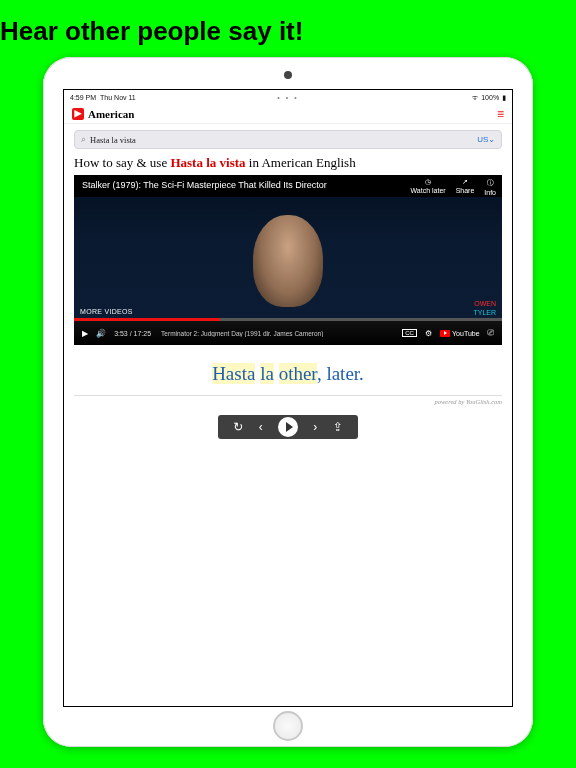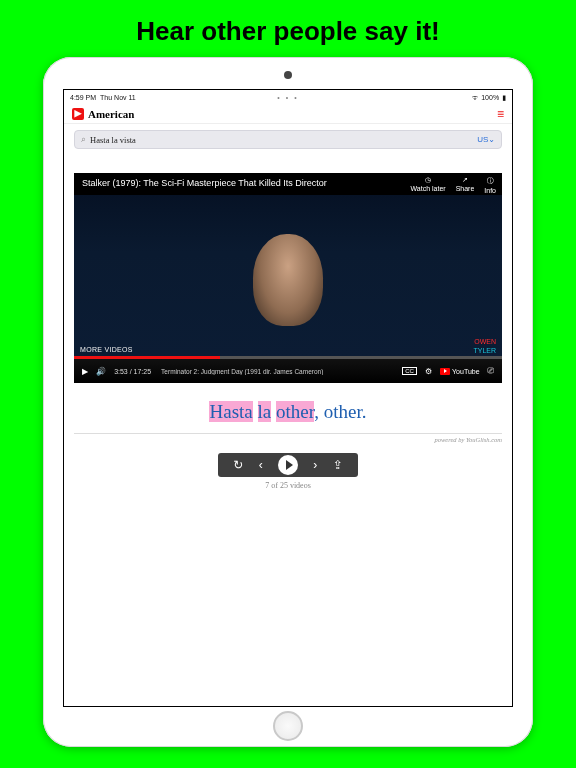--- a/index.html
+++ b/index.html
@@ -4,21 +4,20 @@
 <style>
   * { box-sizing: border-box; margin: 0; padding: 0; }
   body {
     background: #00ff00;
     width: 576px;
     height: 768px;
     overflow: hidden;
     font-family: -apple-system, Helvetica, Arial, sans-serif;
   }
   .promo-title {
-    text-align: center;
     font-size: 26px;
     font-weight: 700;
     color: #000;
     padding: 16px 0 10px;
   }
   .ipad {
     width: 490px;
     height: 690px;
     margin: 0 auto;
     background: #fff;
@@ -70,22 +69,22 @@
   }
   .search-icon { color: #888; font-size: 9px; }
   .search-value { flex: 1; color: #222; font-family: Georgia, serif; }
   .lang-toggle { color: #2a6ed9; font-size: 8px; }
   .headline {
     font-family: Georgia, serif; font-size: 13px; color: #000;
     padding: 6px 0 4px;
   }
   .headline .hl-red { color: #d80000; font-weight: 700; }
   .video {
-    width: 100%; height: 210px; background: #000;
-    position: relative; color: #fff; font-size: 8px; margin-top: 24px;
+    width: 100%; height: 170px; background: #000;
+    position: relative; color: #fff; font-size: 8px;
   }
   .video-title {
     position: absolute; top: 5px; left: 8px; right: 80px;
     font-size: 9px; white-space: nowrap; overflow: hidden;
   }
   .video-topbtns {
     position: absolute; top: 3px; right: 6px; display: flex; gap: 10px;
     font-size: 7px; text-align: center;
   }
   .video-topbtns div { display:flex; flex-direction:column; align-items:center; gap:1px; }
@@ -129,21 +128,21 @@
   .ctrl-right { display:flex; gap:8px; align-items:center; margin-left:auto; }
   .yt-badge {
     display:flex; align-items:center; gap:2px; font-size:7px; color:#fff;
   }
   .yt-badge .yt-icn { width:10px;height:7px;background:#f00;border-radius:1px;display:flex;align-items:center;justify-content:center;}
   .yt-badge .yt-icn span{width:0;height:0;border-left:3px solid #fff;border-top:2px solid transparent;border-bottom:2px solid transparent;}
   .caption-line {
     margin: 18px 0 2px; text-align: center;
     font-family: Georgia, serif; font-size: 19px; color: #1f5fb0;
   }
-  .caption-line .hlw { background: #f9a8d4; }
+  .caption-line .hlw { background: #fef9c3; }
   .caption-line .punct { color:#1f5fb0; }
   .powered {
     text-align: right; font-size: 6.5px; color: #999; font-style: italic;
     border-top: 1px solid #ddd; margin-top: 10px; padding-top: 2px;
     font-family: Georgia, serif;
   }
   .player-nav {
     margin: 10px auto 4px; width: 140px; height: 24px;
     background: #3f3f3f; border-radius: 3px;
     display: flex; align-items: center; justify-content: space-evenly;
@@ -193,20 +192,23 @@
 
     <div class="content">
       <div class="search-row">
         <span class="search-icon">⌕</span>
         <span class="search-value">Hasta la vista</span>
         <span class="lang-toggle">
           <span>US</span><span>⌄</span>
         </span>
       </div>
 
+      <div class="headline">
+        <span>How to say &amp; use </span><span class="hl-red">Hasta la vista</span><span> in American English</span>
+      </div>
 
       <div class="video">
         <div class="video-title">Stalker (1979): The Sci-Fi Masterpiece That Killed Its Director</div>
         <div class="video-topbtns">
           <div>
               <span>◷</span>
               <span>Watch later</span>
             </div>
           <div>
               <span>↗</span>
@@ -245,32 +247,31 @@
             <span>⎚</span>
           </div>
         </div>
       </div>
 
       <div class="caption-line">
         <span class="hlw">Hasta</span>
         <span> </span>
         <span class="hlw">la</span>
         <span> </span>
-        <span class="hlw">other</span><span class="punct">, other.</span>
+        <span class="hlw">other</span><span class="punct">, later.</span>
       </div>
 
       <div class="powered">powered by YouGlish.com</div>
 
       <div class="player-nav">
         <span class="nav-btn">↻</span>
         <span class="nav-btn">‹</span>
         <div class="play">
             <span></span>
           </div>
         <span class="nav-btn">›</span>
         <span class="nav-btn">⇪</span>
       </div>
-      <div class="counter">7 of 25 videos</div>
     </div>
   </div>
 
   <div class="home"></div>
 </div>
 
 </body></html>

